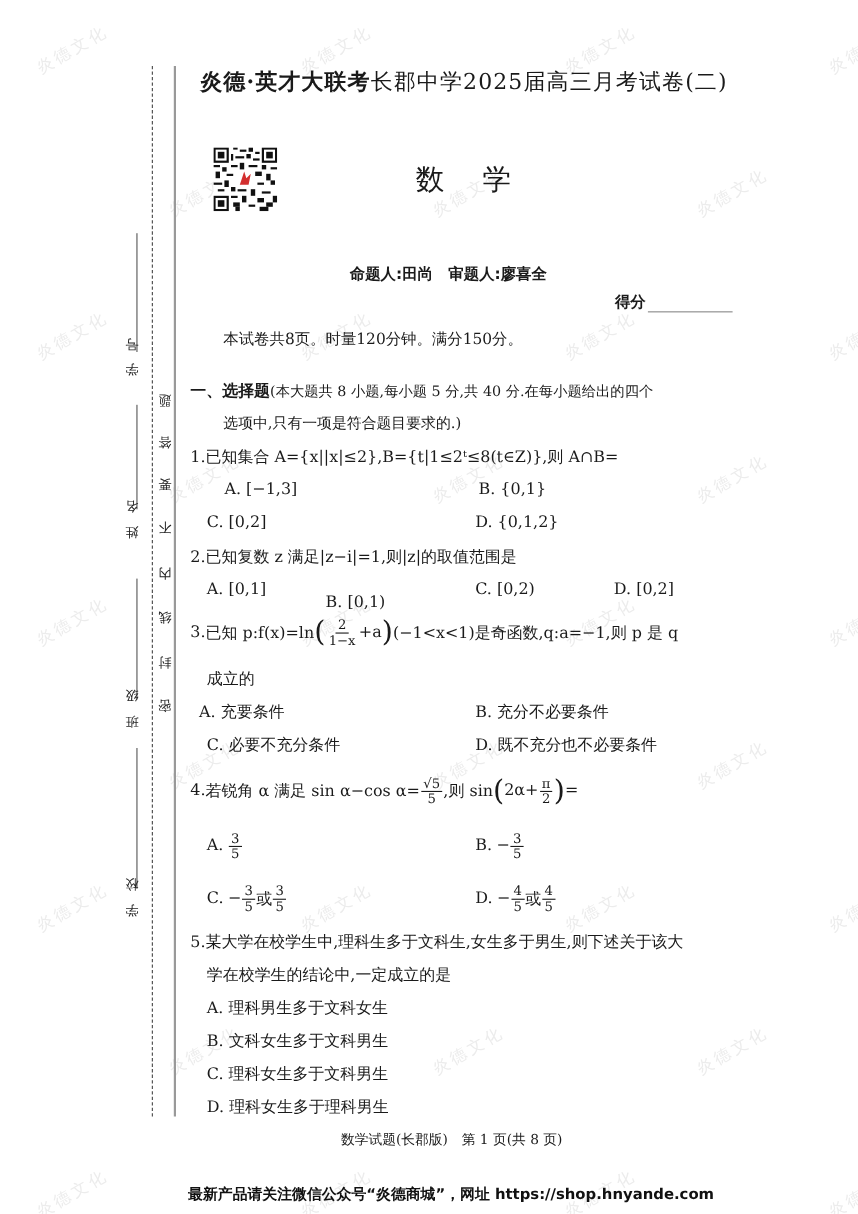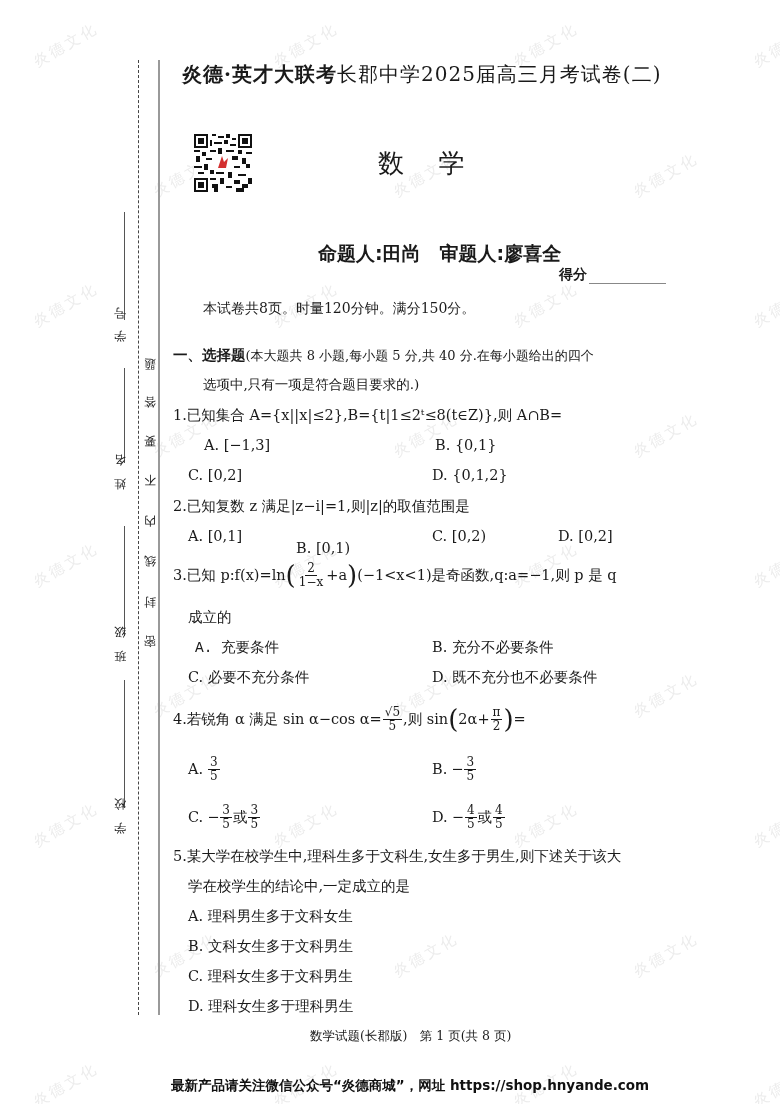--- a/index.html
+++ b/index.html
@@ -151,21 +151,21 @@
         <rect x="10" y="27" width="2" height="2"></rect>
       <rect x="21" y="27" width="4" height="2"></rect>
         <rect x="27" y="22" width="2" height="3"></rect>
     </g>
     <path d="M12 17 L14 11 L15 14 L17 12 L16 17 Z" fill="#d32f2f"></path>
   </svg>
 </div>
 
 <div class="content sans" style="left:378px;top:146px;font-size:26px;white-space:pre;letter-spacing:6px;">数  学</div>
 
-<div class="content sans" style="left:318px;top:241px;font-size:19px;font-weight:bold;white-space:pre;">命题人:田尚　审题人:廖喜全</div>
+<div class="content sans" style="left:318px;top:241px;font-size:14px;font-weight:bold;white-space:pre;">命题人:田尚　审题人:廖喜全</div>
 
 <div class="content sans" style="left:559px;top:266px;font-size:14px;font-weight:bold;white-space:nowrap;display:flex;align-items:flex-end;">
   <span>得分</span>
   <span style="display:inline-block;width:77px;border-bottom:1px solid #888;margin-left:2px;height:16px;"></span>
 </div>
 
 <div class="content" style="left:203px;top:300px;font-size:14px;white-space:nowrap;">本试卷共8页。时量120分钟。满分150分。</div>
 
 <div class="content q" style="left:173px;top:346px;">
   <span class="sans" style="font-weight:bold;">一、选择题</span><span style="font-size:13px;">(本大题共 8 小题,每小题 5 分,共 40 分.在每小题给出的四个</span>
@@ -194,21 +194,21 @@
   <span class="bigp">(</span>
   <span class="frac">
       <span class="num">2</span>
       <span class="den">1−x</span>
     </span>
   <span>+a</span>
   <span class="bigp">)</span>
   <span>(−1&lt;x&lt;1)是奇函数,q:a=−1,则 p 是 q</span>
 </div>
 <div class="content q" style="left:188px;top:608px;">成立的</div>
-<div class="content opt" style="left:195px;top:638px;font-family:Liberation Mono, monospace;"><span>A.</span> <span>充要条件</span></div>
+<div class="content opt" style="left:181px;top:638px;"><span>A.</span> <span>充要条件</span></div>
 <div class="content opt" style="left:432px;top:638px;"><span>B.</span> <span>充分不必要条件</span></div>
 <div class="content opt" style="left:188px;top:668px;"><span>C.</span> <span>必要不充分条件</span></div>
 <div class="content opt" style="left:432px;top:668px;"><span>D.</span> <span>既不充分也不必要条件</span></div>
 
 <div class="content q" style="left:173px;top:706px;display:flex;align-items:center;">
   <span>4.</span>
   <span>若锐角 α 满足 sin α−cos α=</span>
   <span class="frac">
       <span class="num">√5</span>
       <span class="den">5</span>

